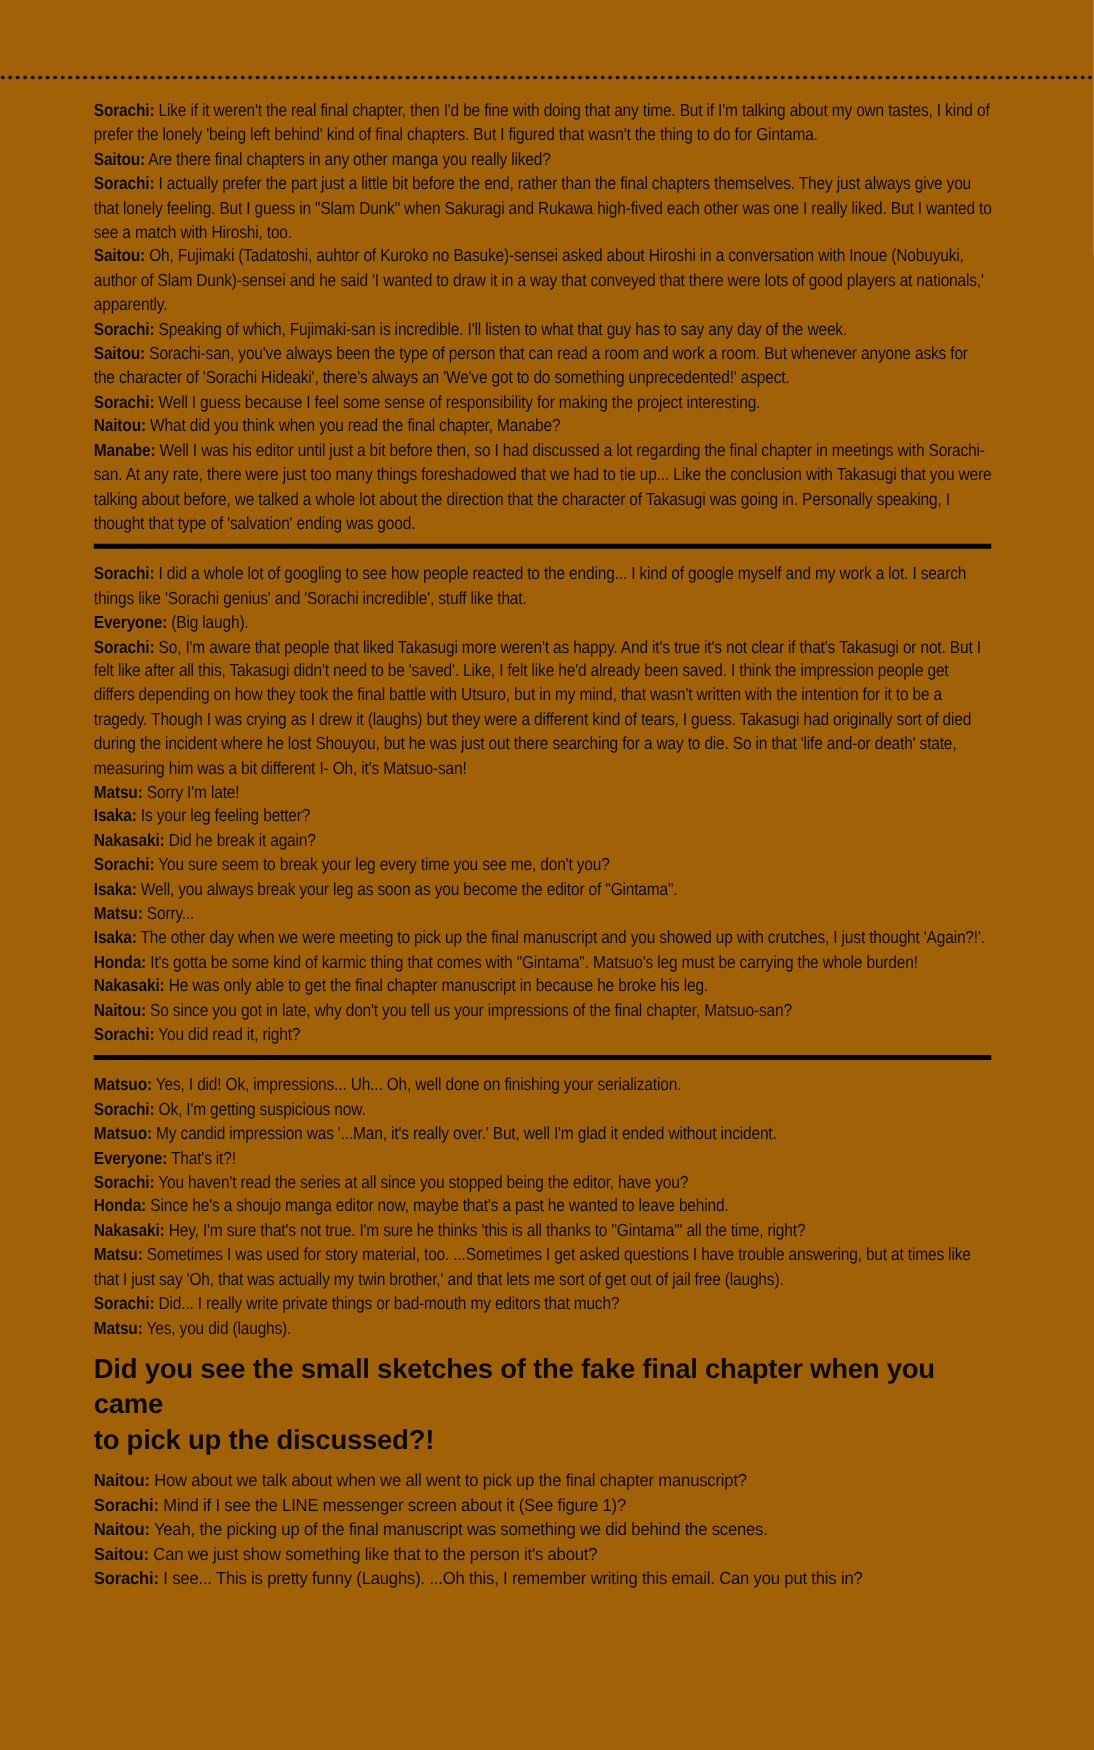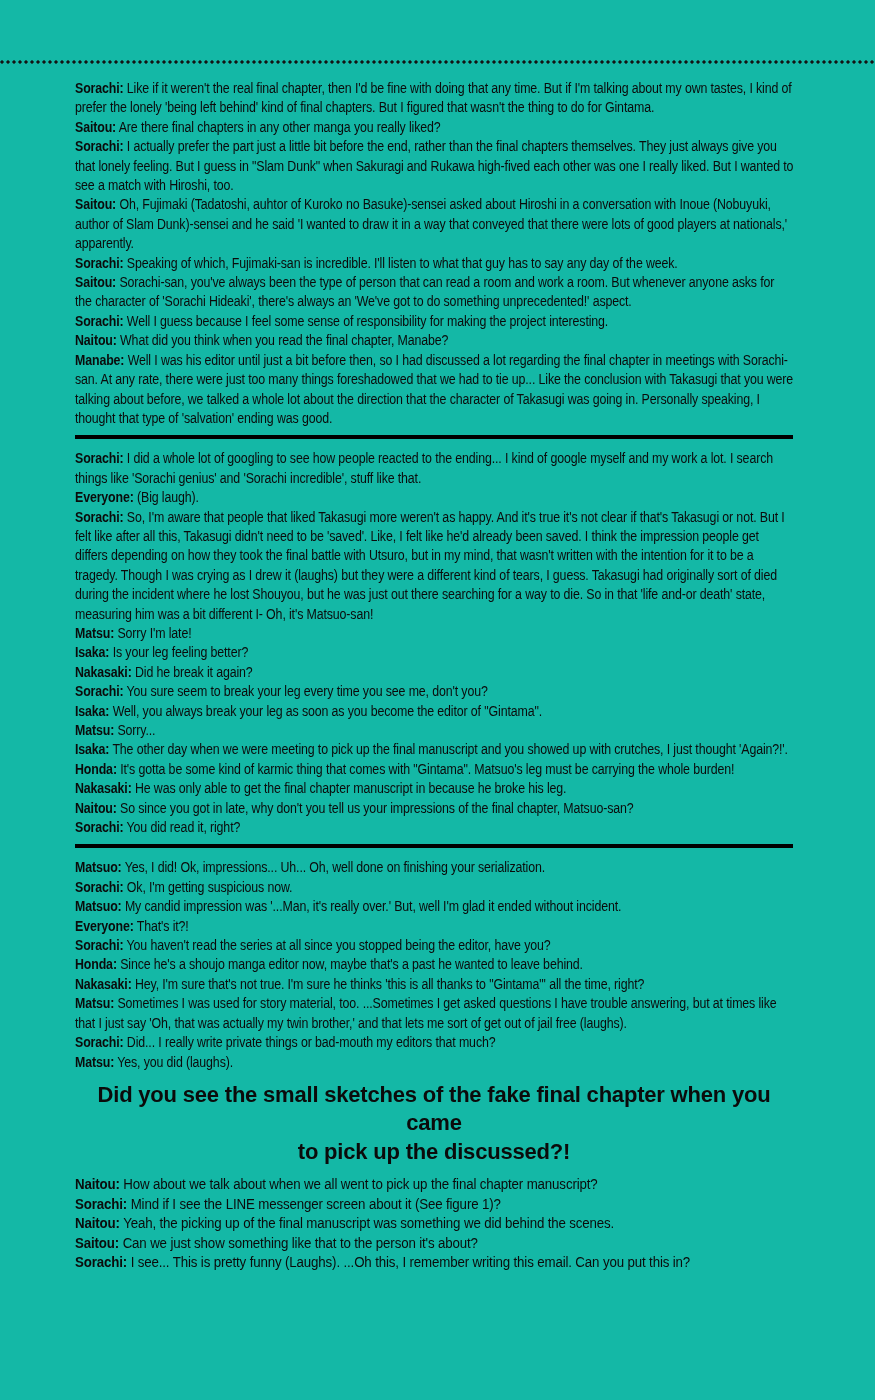--- a/index.html
+++ b/index.html
@@ -6,21 +6,21 @@
   body {
     width:875px; height:1400px;
     background:#ffffff;
     font-family:"Liberation Sans", sans-serif;
     color:#0b0b0b;
   }
   .page {
     position:relative;
     width:875px; height:1400px;
     overflow:hidden;
-    background:#14b8a6;
+    background:#a16207;
   }
   .dotted-divider {
     position:absolute;
     top:60px; left:0;
     width:875px; height:4px;
     background-image:radial-gradient(circle at 2px 2px, #141414 1.5px, transparent 1.7px);
     background-size:6px 4px;
     background-repeat:repeat-x;
   }
   .content {
@@ -52,21 +52,21 @@
     width:718px;
     margin:7px 0 10px 0;
   }
   .headline {
     width:718px;
     margin:9px 0 9px 0;
     font-size:22px;
     font-weight:700;
     line-height:28.5px;
     letter-spacing:-0.2px;
-    text-align:center;
+    text-align:left;
     color:#0b0b0b;
   }
 </style>
 </head>
 <body>
 
 <div class="page">
 
   <div class="dotted-divider"></div>
 

